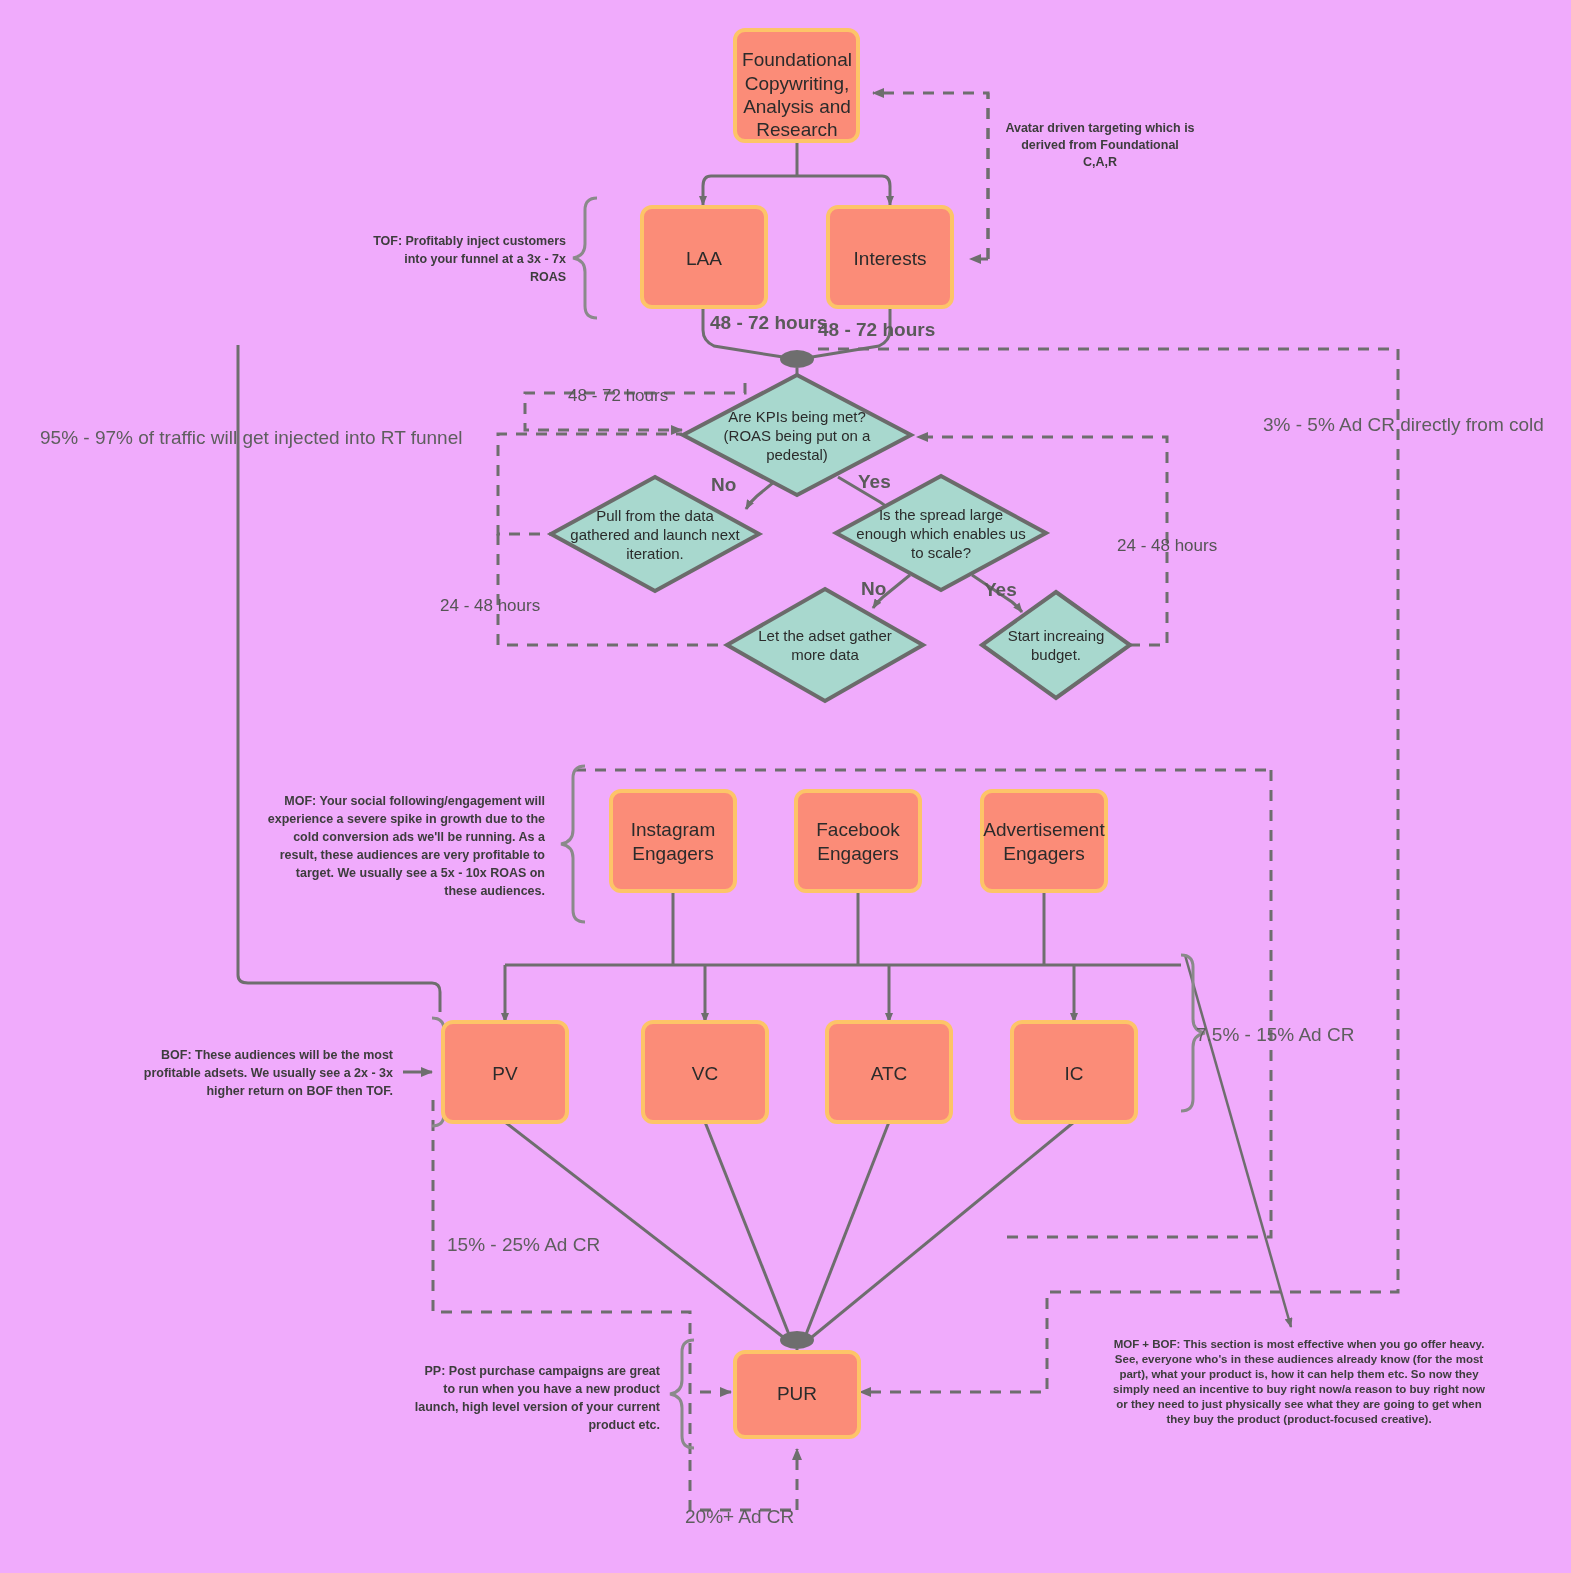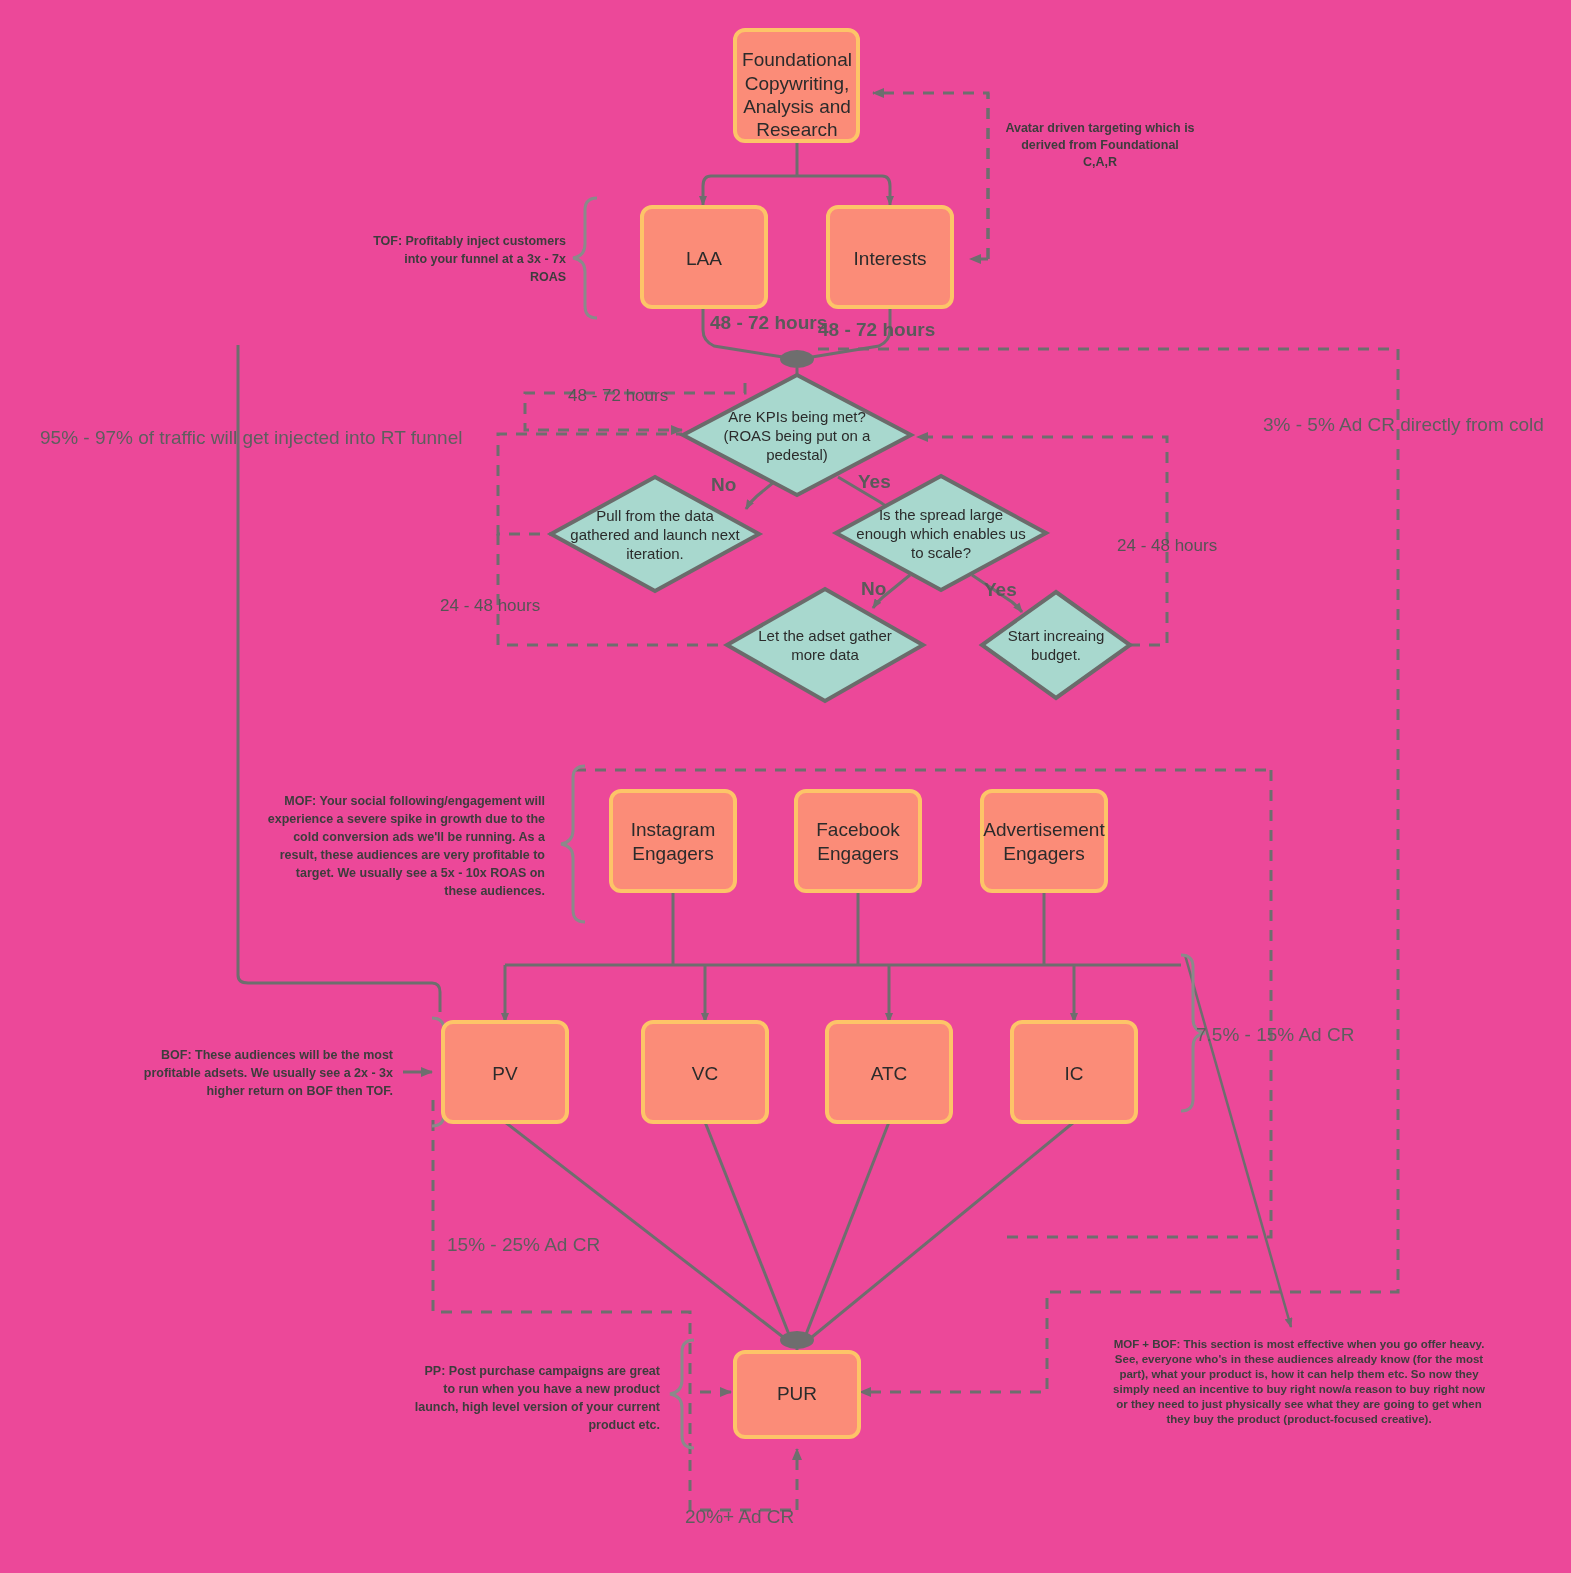--- a/index.html
+++ b/index.html
@@ -1,17 +1,17 @@
 <!DOCTYPE html>
 <html><head>
 <meta charset="utf-8">
 <style>
   html,body{margin:0;padding:0;background:#000;}
   body{width:1571px;height:1573px;overflow:hidden;font-family:"Liberation Sans",sans-serif;}
-  #stage{position:relative;width:1571px;height:1573px;background:#ec4899;}
+  #stage{position:relative;width:1571px;height:1573px;background:#f0abfc;}
   svg.layer{position:absolute;left:0;top:0;width:1571px;height:1573px;}
   .node-label{font-family:"Liberation Sans",sans-serif;font-size:19px;fill:#2b2b2b;}
   .diamond-label{font-family:"Liberation Sans",sans-serif;font-size:15px;fill:#2b2b2b;}
   .edge-label{font-family:"Liberation Sans",sans-serif;font-size:19px;fill:#5a5a5a;font-weight:bold;}
   .small-edge-label{font-family:"Liberation Sans",sans-serif;font-size:17px;fill:#555;}
   .yn-label{font-family:"Liberation Sans",sans-serif;font-size:19px;fill:#5a5a5a;font-weight:bold;}
   .note-text{font-family:"Liberation Sans",sans-serif;font-size:12.5px;fill:#3d3d3d;font-weight:bold;}
   .note-text-sm{font-family:"Liberation Sans",sans-serif;font-size:11.5px;fill:#3d3d3d;font-weight:bold;}
   .pct-label{font-family:"Liberation Sans",sans-serif;font-size:19px;fill:#5e5e5e;}
 </style>

